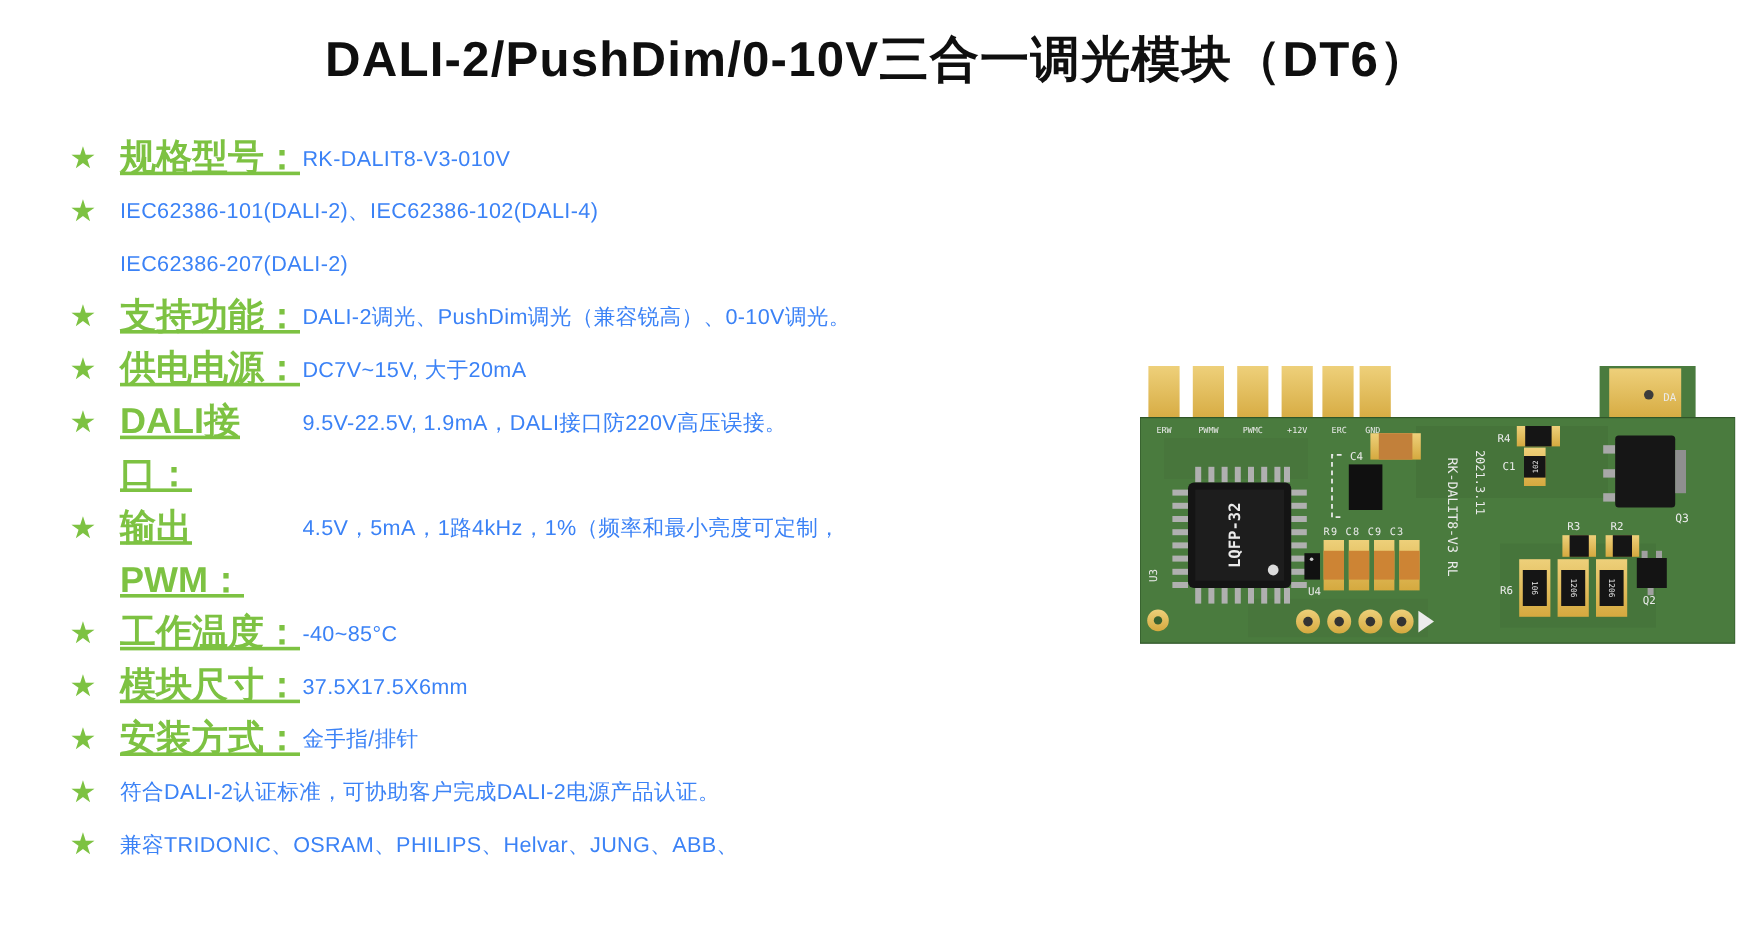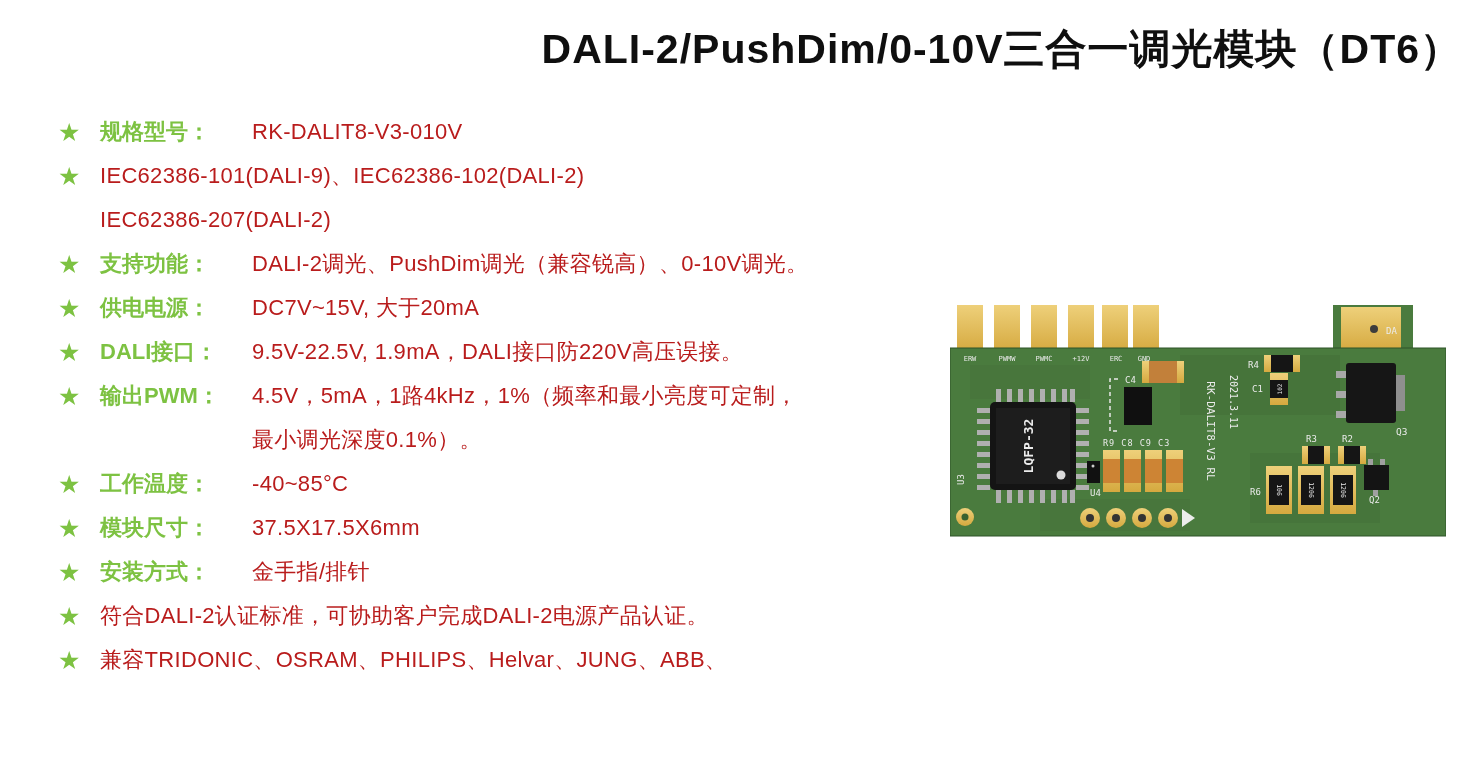--- a/index.html
+++ b/index.html
@@ -5,38 +5,38 @@
   * { margin:0; padding:0; box-sizing:border-box; }
   html,body { width:1462px; height:775px; }
   body {
     background:#ffffff;
     font-family:"Liberation Sans", sans-serif;
     position:relative;
     overflow:hidden;
   }
   .page-title {
     position:absolute; top:22px; left:0; width:100%;
-    text-align:right;
+    text-align:center;
     font-size:41px; font-weight:bold; color:#0f0f0f;
     letter-spacing:1px;
   }
   .specs {
     position:absolute; left:58px; top:110px; width:885px;
   }
   .spec-row { display:flex; align-items:flex-start; }
   .star {
     width:42px; flex-shrink:0;
     font-size:25px; color:#7dc242; line-height:44px;
   }
   .label {
     width:152px; flex-shrink:0;
-    font-size:22px; font-weight:bold; color:#7dc242; line-height:44px;
+    font-size:30px; font-weight:bold; color:#7dc242; line-height:44px;text-decoration:underline;
   }
   .value {
-    font-size:22px; color:#b91c1c; line-height:44px; letter-spacing:0.3px;
+    font-size:18px; color:#3b82f6; line-height:44px; letter-spacing:0.3px;
   }
   .pcb {
     position:absolute; left:950px; top:303px; width:496px; height:235px;
   }
   .pcb text {
     font-family:"DejaVu Sans Mono", monospace;
     fill:#ebebeb;
   }
 </style>
 </head>
@@ -50,21 +50,21 @@
     <span class="star">★</span>
     <span class="label">规格型号：</span>
     <div class="value">
       <div>RK-DALIT8-V3-010V</div>
     </div>
   </div>
 
   <div class="spec-row">
     <span class="star">★</span>
     <div class="value">
-      <div>IEC62386-101(DALI-9)、IEC62386-102(DALI-2)</div>
+      <div>IEC62386-101(DALI-2)、IEC62386-102(DALI-4)</div>
       <div>IEC62386-207(DALI-2)</div>
     </div>
   </div>
 
   <div class="spec-row">
     <span class="star">★</span>
     <span class="label">支持功能：</span>
     <div class="value">
       <div>DALI-2调光、PushDim调光（兼容锐高）、0-10V调光。</div>
     </div>
@@ -84,21 +84,20 @@
     <div class="value">
       <div>9.5V-22.5V, 1.9mA，DALI接口防220V高压误接。</div>
     </div>
   </div>
 
   <div class="spec-row">
     <span class="star">★</span>
     <span class="label">输出PWM：</span>
     <div class="value">
       <div>4.5V，5mA，1路4kHz，1%（频率和最小亮度可定制，</div>
-      <div>最小调光深度0.1%）。</div>
     </div>
   </div>
 
   <div class="spec-row">
     <span class="star">★</span>
     <span class="label">工作温度：</span>
     <div class="value">
       <div>-40~85°C</div>
     </div>
   </div>

